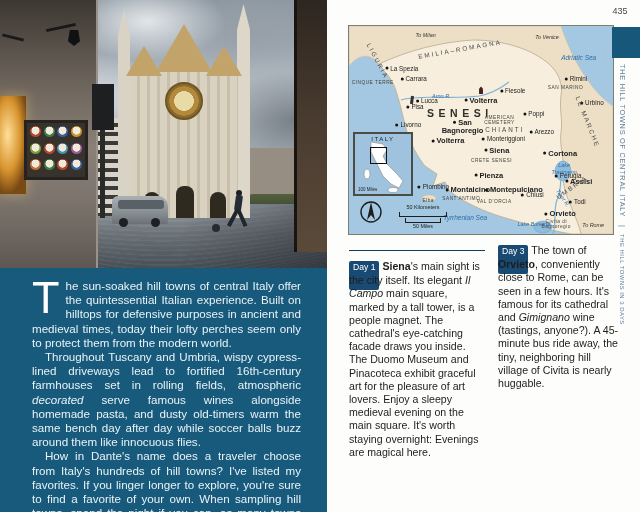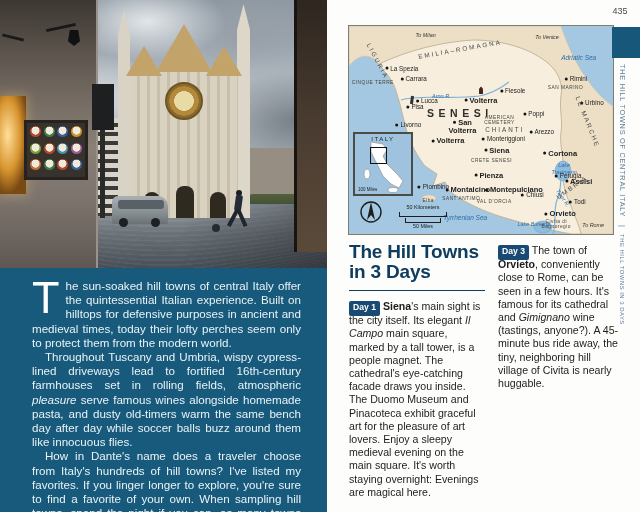--- a/index.html
+++ b/index.html
@@ -111,21 +111,21 @@
   .ship{width:12px;height:6px;background:#111;clip-path:polygon(0 55%,15% 100%,85% 100%,100% 55%,70% 55%,70% 0,30% 0,30% 55%);}
 
   
   .article{position:absolute;left:349px;top:242px;width:274px;}
   .cols{display:flex;gap:13px;}
   .col1{width:136px;}
   .col2{width:125px;padding-top:2px;}
   .title{font-size:19px;line-height:20px;color:#0f3d60;margin:0;font-weight:bold;letter-spacing:-.2px;}
   .rule{border-bottom:1.5px solid #0f3d60;margin:8px 0 9px;}
   .cb{font-size:10.6px;line-height:13.2px;color:#1d1d1d;margin:0 0 7px;}
-  .badge{background:#194a73;color:#fff;font-weight:bold;font-size:8.6px;padding:1px 4px 4px;border-radius:2px;}
+  .badge{background:#194a73;color:#fff;font-weight:normal;font-size:8.6px;padding:1px 4px 18px;border-radius:2px;}
 
   
   .pagenum{position:absolute;left:604px;top:6px;width:32px;text-align:center;font-size:9px;color:#4a4a4a;}
   .tab{position:absolute;left:612px;top:27px;width:28px;height:31px;background:#17587a;}
   .vtext{position:absolute;left:613px;top:64px;writing-mode:vertical-rl;white-space:nowrap;color:#5c7d97;}
   .vt1{font-size:7.4px;letter-spacing:.7px;}
   .vsep{font-size:7.4px;margin:3px 0;}
   .vt2{font-size:5.9px;letter-spacing:.5px;}
 </style>
 </head>
@@ -188,21 +188,21 @@
       </div>
     </div>
     <div class="pole"></div>
     <div class="sign"></div>
     <div class="bldg-right"></div>
   </div>
 
   <div class="intro">
     <div>
         <p class="bp"><span class="dropcap">T</span>he sun-soaked hill towns of central Italy offer the quintessential Italian experience. Built on hilltops for defensive purposes in ancient and medieval times, today their lofty perches seem only to protect them from the modern world.</p>
-        <p class="bp ind">Throughout Tuscany and Umbria, wispy cypress-lined driveways lead to fortified 16th-century farmhouses set in rolling fields, atmospheric <i>pleasure</i> serve famous wines alongside homemade pasta, and dusty old-timers warm the same bench day after day while soccer balls buzz around them like innocuous flies.</p>
+        <p class="bp ind">Throughout Tuscany and Umbria, wispy cypress-lined driveways lead to fortified 16th-century farmhouses set in rolling fields, atmospheric <i>decorated</i> serve famous wines alongside homemade pasta, and dusty old-timers warm the same bench day after day while soccer balls buzz around them like innocuous flies.</p>
         <p class="bp ind">How in Dante's name does a traveler choose from Italy's hundreds of hill towns? I've listed my favorites. If you linger longer to explore, you're sure to find a favorite of your own. When sampling hill towns, spend the night if you can, as many towns can get mobbed by day-trippers. Hill towns are best enjoyed by downshifting to the pace of the countryside. Slow down and savor the delights this region offers.</p>
       </div>
   </div>
 
   <div class="map">
     <svg class="base" viewBox="0 0 264 208" preserveAspectRatio="none">
       <path d="M0,0 L212,0 C216,12 224,34 240,56 C250,70 258,76 264,80 L264,208 L222,208 C200,204 176,198 150,190 C126,182 108,172 100,164 L96,156 L84,160 L88,148 L76,140 C68,130 62,118 58,106 C54,92 52,80 48,68 C44,56 36,44 26,34 C18,27 8,30 0,40 Z" fill="#ecdfc6" stroke="#c9bfa8" stroke-width="0.6"></path>
       <path d="M30,38 C60,24 92,16 124,14 C156,14 184,24 200,38 C210,47 214,58 212,70 C210,82 214,94 212,106 C210,120 216,134 214,148 C213,160 220,176 226,190 C229,198 231,203 232,208 L222,208 C200,204 176,198 150,190 C126,182 108,172 100,164 L96,156 L84,160 L88,148 L76,140 C68,130 62,118 58,106 C54,92 52,80 48,68 C46,60 42,52 36,46 Z" fill="#f7eedd" stroke="#b9ab90" stroke-width="0.8"></path>
       <ellipse cx="80" cy="172" rx="7" ry="3" fill="#ecdfc6" stroke="#c9bfa8" stroke-width="0.5"></ellipse>
       <path d="M52,74 C70,68 100,74 130,70 C142,68 152,62 160,56" fill="none" stroke="#7fb3d9" stroke-width="1.2"></path>
@@ -224,21 +224,21 @@
         <span class="ml k-city" style="left: 29.5%; top: 35.5%;">Lucca</span>
         <span class="ml k-riv" style="left: 35%; top: 33.5%;">Arno R.</span>
         <span class="ml k-city" style="left: 25%; top: 38.5%;">Pisa</span>
         <span class="ml k-town" style="left: 50%; top: 35.5%;">Volterra</span>
         <span class="ml k-city" style="left: 62%; top: 31%;">Fiesole</span>
         <span class="ml k-city" style="left: 92%; top: 36.5%;">Urbino</span>
         <span class="ml k-REG" style="left: 42%; top: 42%;">SENESI</span>
         <span class="ml k-city" style="left: 70%; top: 42%;">Poppi</span>
         <span class="ml k-sc wrap" style="left: 57%; top: 45%;">AMERICAN CEMETERY</span>
         <span class="ml k-city" style="left: 22.5%; top: 47%;">Livorno</span>
-        <span class="ml k-town wrap" style="left: 43%; top: 48.5%;">San Volterra</span>
+        <span class="ml k-town wrap" style="left: 43%; top: 48.5%;">San Bagnoregio</span>
         <span class="ml k-region" style="left: 59%; top: 49.5%;">CHIANTI</span>
         <span class="ml k-city" style="left: 73%; top: 50.5%;">Arezzo</span>
         <span class="ml k-city" style="left: 58.5%; top: 54%;">Monteriggioni</span>
         <span class="ml k-town" style="left: 37.5%; top: 55%;">Volterra</span>
         <span class="ml k-town" style="left: 56%; top: 59.5%;">Siena</span>
         <span class="ml k-town" style="left: 80%; top: 61%;">Cortona</span>
         <span class="ml k-sc wrap" style="left: 54%; top: 65%;">CRETE SENESI</span>
         <span class="ml k-water2" style="left: 81.5%; top: 68.5%;">Lake Trasimeno</span>
         <span class="ml k-city" style="left: 83%; top: 71.5%;">Perugia</span>
         <span class="ml k-town" style="left: 53%; top: 71.5%;">Pienza</span>
@@ -283,24 +283,20 @@
       <div>50 Kilometers</div>
       <div class="sline"></div>
       <div class="sline mi"></div>
       <div>50 Miles</div>
     </div>
   </div>
 
   <div class="article">
     <div class="cols">
       <div class="col1">
-        <h1 class="title">
-          <span>The Hill Towns</span><br>
-          <span>in 3 Days</span>
-        </h1>
         <div class="rule"></div>
         <div>
             <p class="cb day"><span class="badge">Day 1</span> <b>Siena</b>'s main sight is the city itself. Its elegant <i>Il Campo</i> main square, marked by a tall tower, is a people magnet. The cathedral's eye-catching facade draws you inside. The Duomo Museum and Pinacoteca exhibit graceful art for the pleasure of art lovers. Enjoy a sleepy medieval evening on the main square. It's worth staying overnight: Evenings are magical here.</p>
           </div>
       </div>
       <div class="col2">
         <div>
             <p class="cb day"><span class="badge">Day 3</span> The town of <b>Orvieto</b>, conveniently close to Rome, can be seen in a few hours. It's famous for its cathedral and <i>Gimignano</i> wine (tastings, anyone?). A 45-minute bus ride away, the tiny, neighboring hill village of Civita is nearly huggable.</p>
           </div>
       </div>

